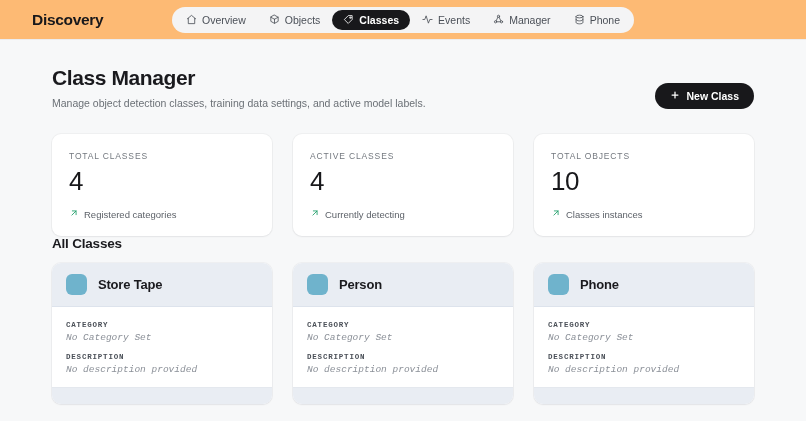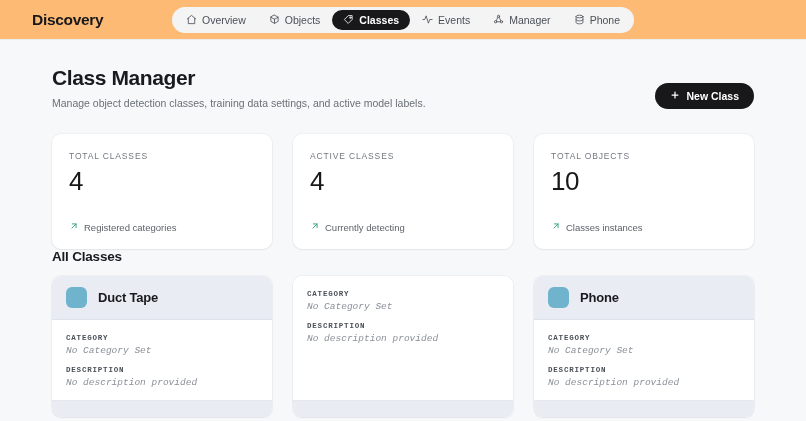--- a/index.html
+++ b/index.html
@@ -119,21 +119,21 @@
     font-weight: normal;
     letter-spacing: -0.5px;
     color: #18181b;
     margin-top: 7px;
     line-height: 1.05;
   }
   .stat-foot {
     display: flex;
     align-items: center;
     gap: 5px;
-    margin-top: 26px;
+    margin-top: 13px;
     font-size: 9.5px;
     color: #5d6269;
   }
   .stat-foot .arrow { color: #22a06b; display: block; }
 
   
   .section-title {
     font-size: 13.5px;
     font-weight: bold;
     letter-spacing: -0.2px;
@@ -325,39 +325,43 @@
         </div>
       </div>
     </div>
 
   <div class="section-title">All Classes</div>
 
   <div class="classes">
       <div class="class-card">
         <div class="class-head">
           <span class="swatch" style="background:#6fb3cc"></span>
-          <span class="class-name">Duct Tape</span>
+          <span class="class-name">Store Tape</span>
         </div>
         <div class="class-body">
           <div class="field">
             <div class="field-label">CATEGORY</div>
             <div class="field-value">No Category Set</div>
           </div>
           <div class="field">
             <div class="field-label">DESCRIPTION</div>
             <div class="field-value">No description provided</div>
           </div>
         </div>
         <div class="class-foot">
           <span class="icon-btn"></span>
           <span class="icon-btn"></span>
           <span class="icon-btn"></span>
         </div>
       </div>
       <div class="class-card">
+        <div class="class-head">
+          <span class="swatch" style="background:#6fb3cc"></span>
+          <span class="class-name">Person</span>
+        </div>
         <div class="class-body">
           <div class="field">
             <div class="field-label">CATEGORY</div>
             <div class="field-value">No Category Set</div>
           </div>
           <div class="field">
             <div class="field-label">DESCRIPTION</div>
             <div class="field-value">No description provided</div>
           </div>
         </div>

